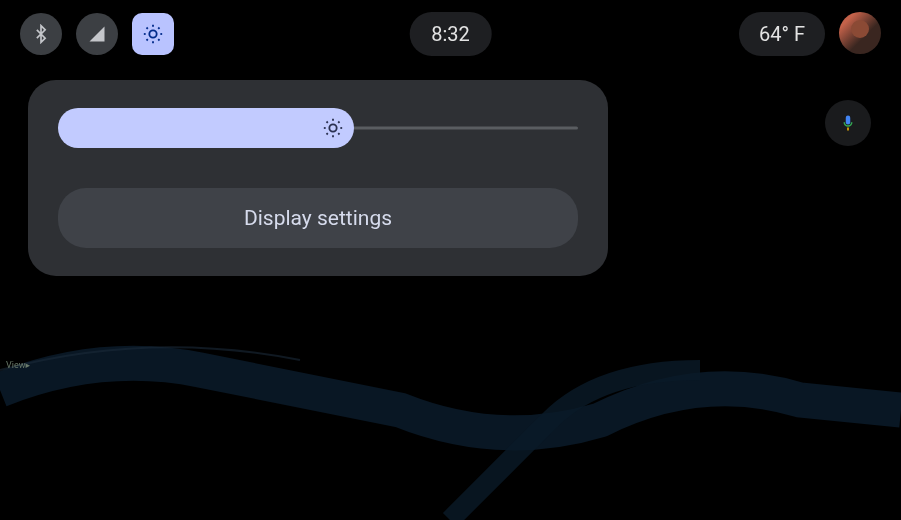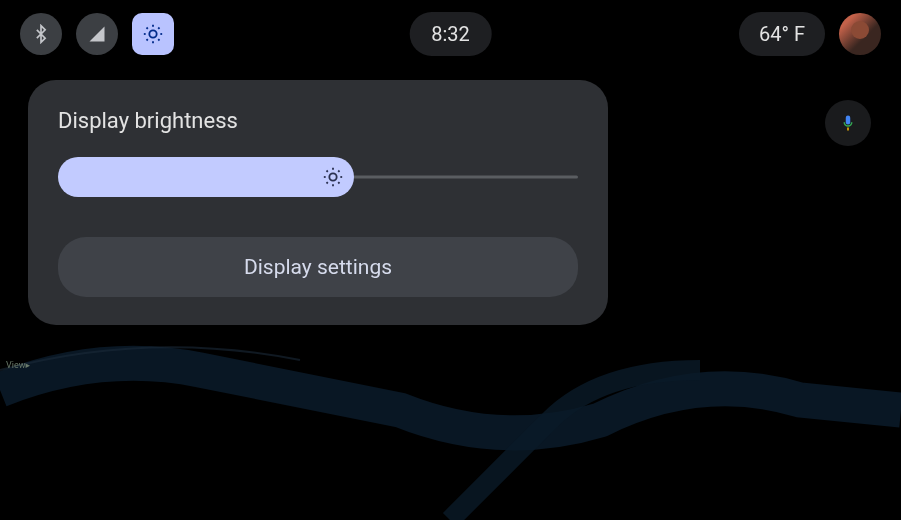--- a/index.html
+++ b/index.html
@@ -77,21 +77,20 @@
       padding: 10px 22px;
       border-radius: 22px;
       color: #e3e3e3;
       font-size: 20px;
       font-weight: 400;
     }
     
     .status-right {
       margin-left: auto;
       display: flex;
-      align-items: center;
       gap: 14px;
     }
     
     .temp-pill {
       background: #1e1f22;
       padding: 10px 20px;
       border-radius: 22px;
       color: #e3e3e3;
       font-size: 20px;
       font-weight: 400;
@@ -288,21 +287,20 @@
 
 <div class="mic-btn">
   <svg width="18" height="18" viewBox="0 0 24 24">
     <path d="M12 2a3 3 0 0 0-3 3v6a3 3 0 0 0 6 0V5a3 3 0 0 0-3-3z" fill="#4285f4"></path>
     <path d="M7 11a5 5 0 0 0 10 0" stroke="#34a853" stroke-width="2" fill="none"></path>
     <line x1="12" y1="18" x2="12" y2="22" stroke="#fbbc04" stroke-width="2"></line>
   </svg>
 </div>
 
 <div class="panel">
-  <div class="panel-title">Display brightness</div>
   
   <div class="slider-container">
     <div class="slider-track"></div>
     <div class="slider-fill">
       <svg width="22" height="22" viewBox="0 0 24 24" fill="none" stroke="#2a3050" stroke-width="2">
         <circle cx="12" cy="12" r="4"></circle>
         <line x1="12" y1="2" x2="12" y2="4"></line>
         <line x1="12" y1="20" x2="12" y2="22"></line>
         <line x1="4.93" y1="4.93" x2="6.34" y2="6.34"></line>
         <line x1="17.66" y1="17.66" x2="19.07" y2="19.07"></line>

